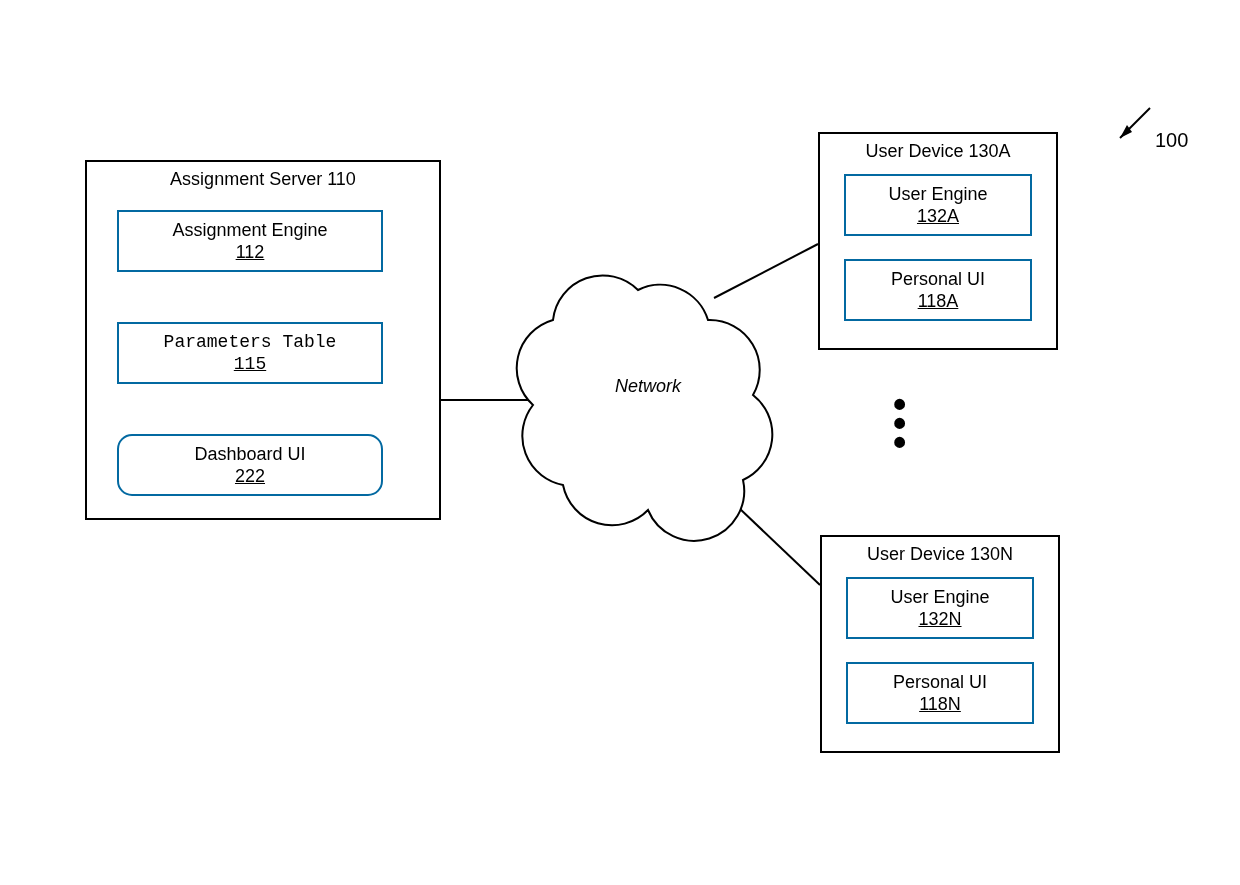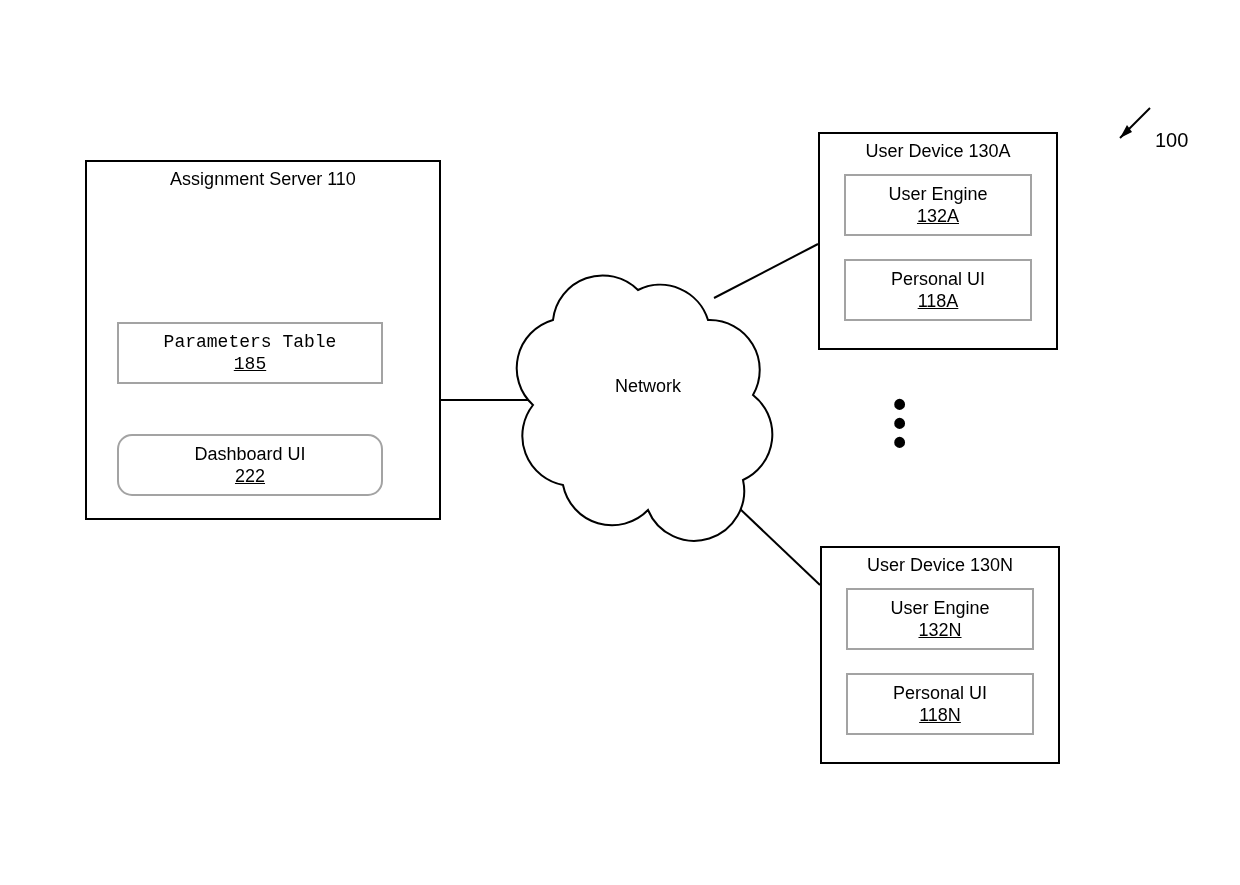--- a/index.html
+++ b/index.html
@@ -26,35 +26,36 @@
   .title {
     text-align: center;
     margin-top: 6px;
     font-weight: normal;
     line-height: 1.25;
   }
   .title .u {
   }
   .inner {
     position: absolute;
-    border: 2px solid #a3a3a3;
+    border: 2px solid #0369a1;
     background: #fff;
     box-sizing: border-box;
     text-align: right;
     display: flex;
     flex-direction: column;
     justify-content: center;
     align-items: center;
     line-height: 1.25;
   }
   .inner .u {
     text-decoration: underline;
   }
   .cloud-wrap {
     position: absolute;
+    font-style: italic;
   }
   .cloud-label {
     position: absolute;
     text-align: center;
     width: 100%;
     line-height: 1.3;
   }
   .dots {
     position: absolute;
     font-size: 38px;
@@ -108,23 +109,27 @@
         Z" fill="#fff" stroke="#000" stroke-width="2"></path>
     </g>
   </svg>
 
   <div class="box" style="left:85px; top:160px; width:356px; height:360px;">
     <div class="title">
       <span>Assignment Server</span>
       <span> </span>
       <span class="u">110</span>
     </div>
+    <div class="inner" style="left:30px; top:48px; width:266px; height:62px;">
+      <span>Assignment Engine</span>
+      <span class="u">112</span>
+    </div>
     <div class="inner" style="left:30px; top:160px; width:266px; height:62px;font-family:Liberation Mono, monospace;">
       <span>Parameters Table</span>
-      <span class="u">185</span>
+      <span class="u">115</span>
     </div>
     <div class="inner" style="left:30px; top:272px; width:266px; height:62px;border-radius:15px;">
       <span>Dashboard UI</span>
       <span class="u">222</span>
     </div>
   </div>
 
   <div class="cloud-wrap" style="left:528px; top:280px; width:240px; height:240px;">
     <div class="cloud-label" style="top:95px;">
       <div>Network</div>
@@ -146,21 +151,21 @@
       <span class="u">118A</span>
     </div>
   </div>
 
   <div class="dots" style="left:893px; top:395px;">
     <div>•</div>
     <div>•</div>
     <div>•</div>
   </div>
 
-  <div class="box" style="left:820px; top:546px; width:240px; height:218px;">
+  <div class="box" style="left:820px; top:535px; width:240px; height:218px;">
     <div class="title">
       <span>User Device</span>
       <span> </span>
       <span class="u">130N</span>
     </div>
     <div class="inner" style="left:24px; top:40px; width:188px; height:62px;">
       <span>User Engine</span>
       <span class="u">132N</span>
     </div>
     <div class="inner" style="left:24px; top:125px; width:188px; height:62px;">

